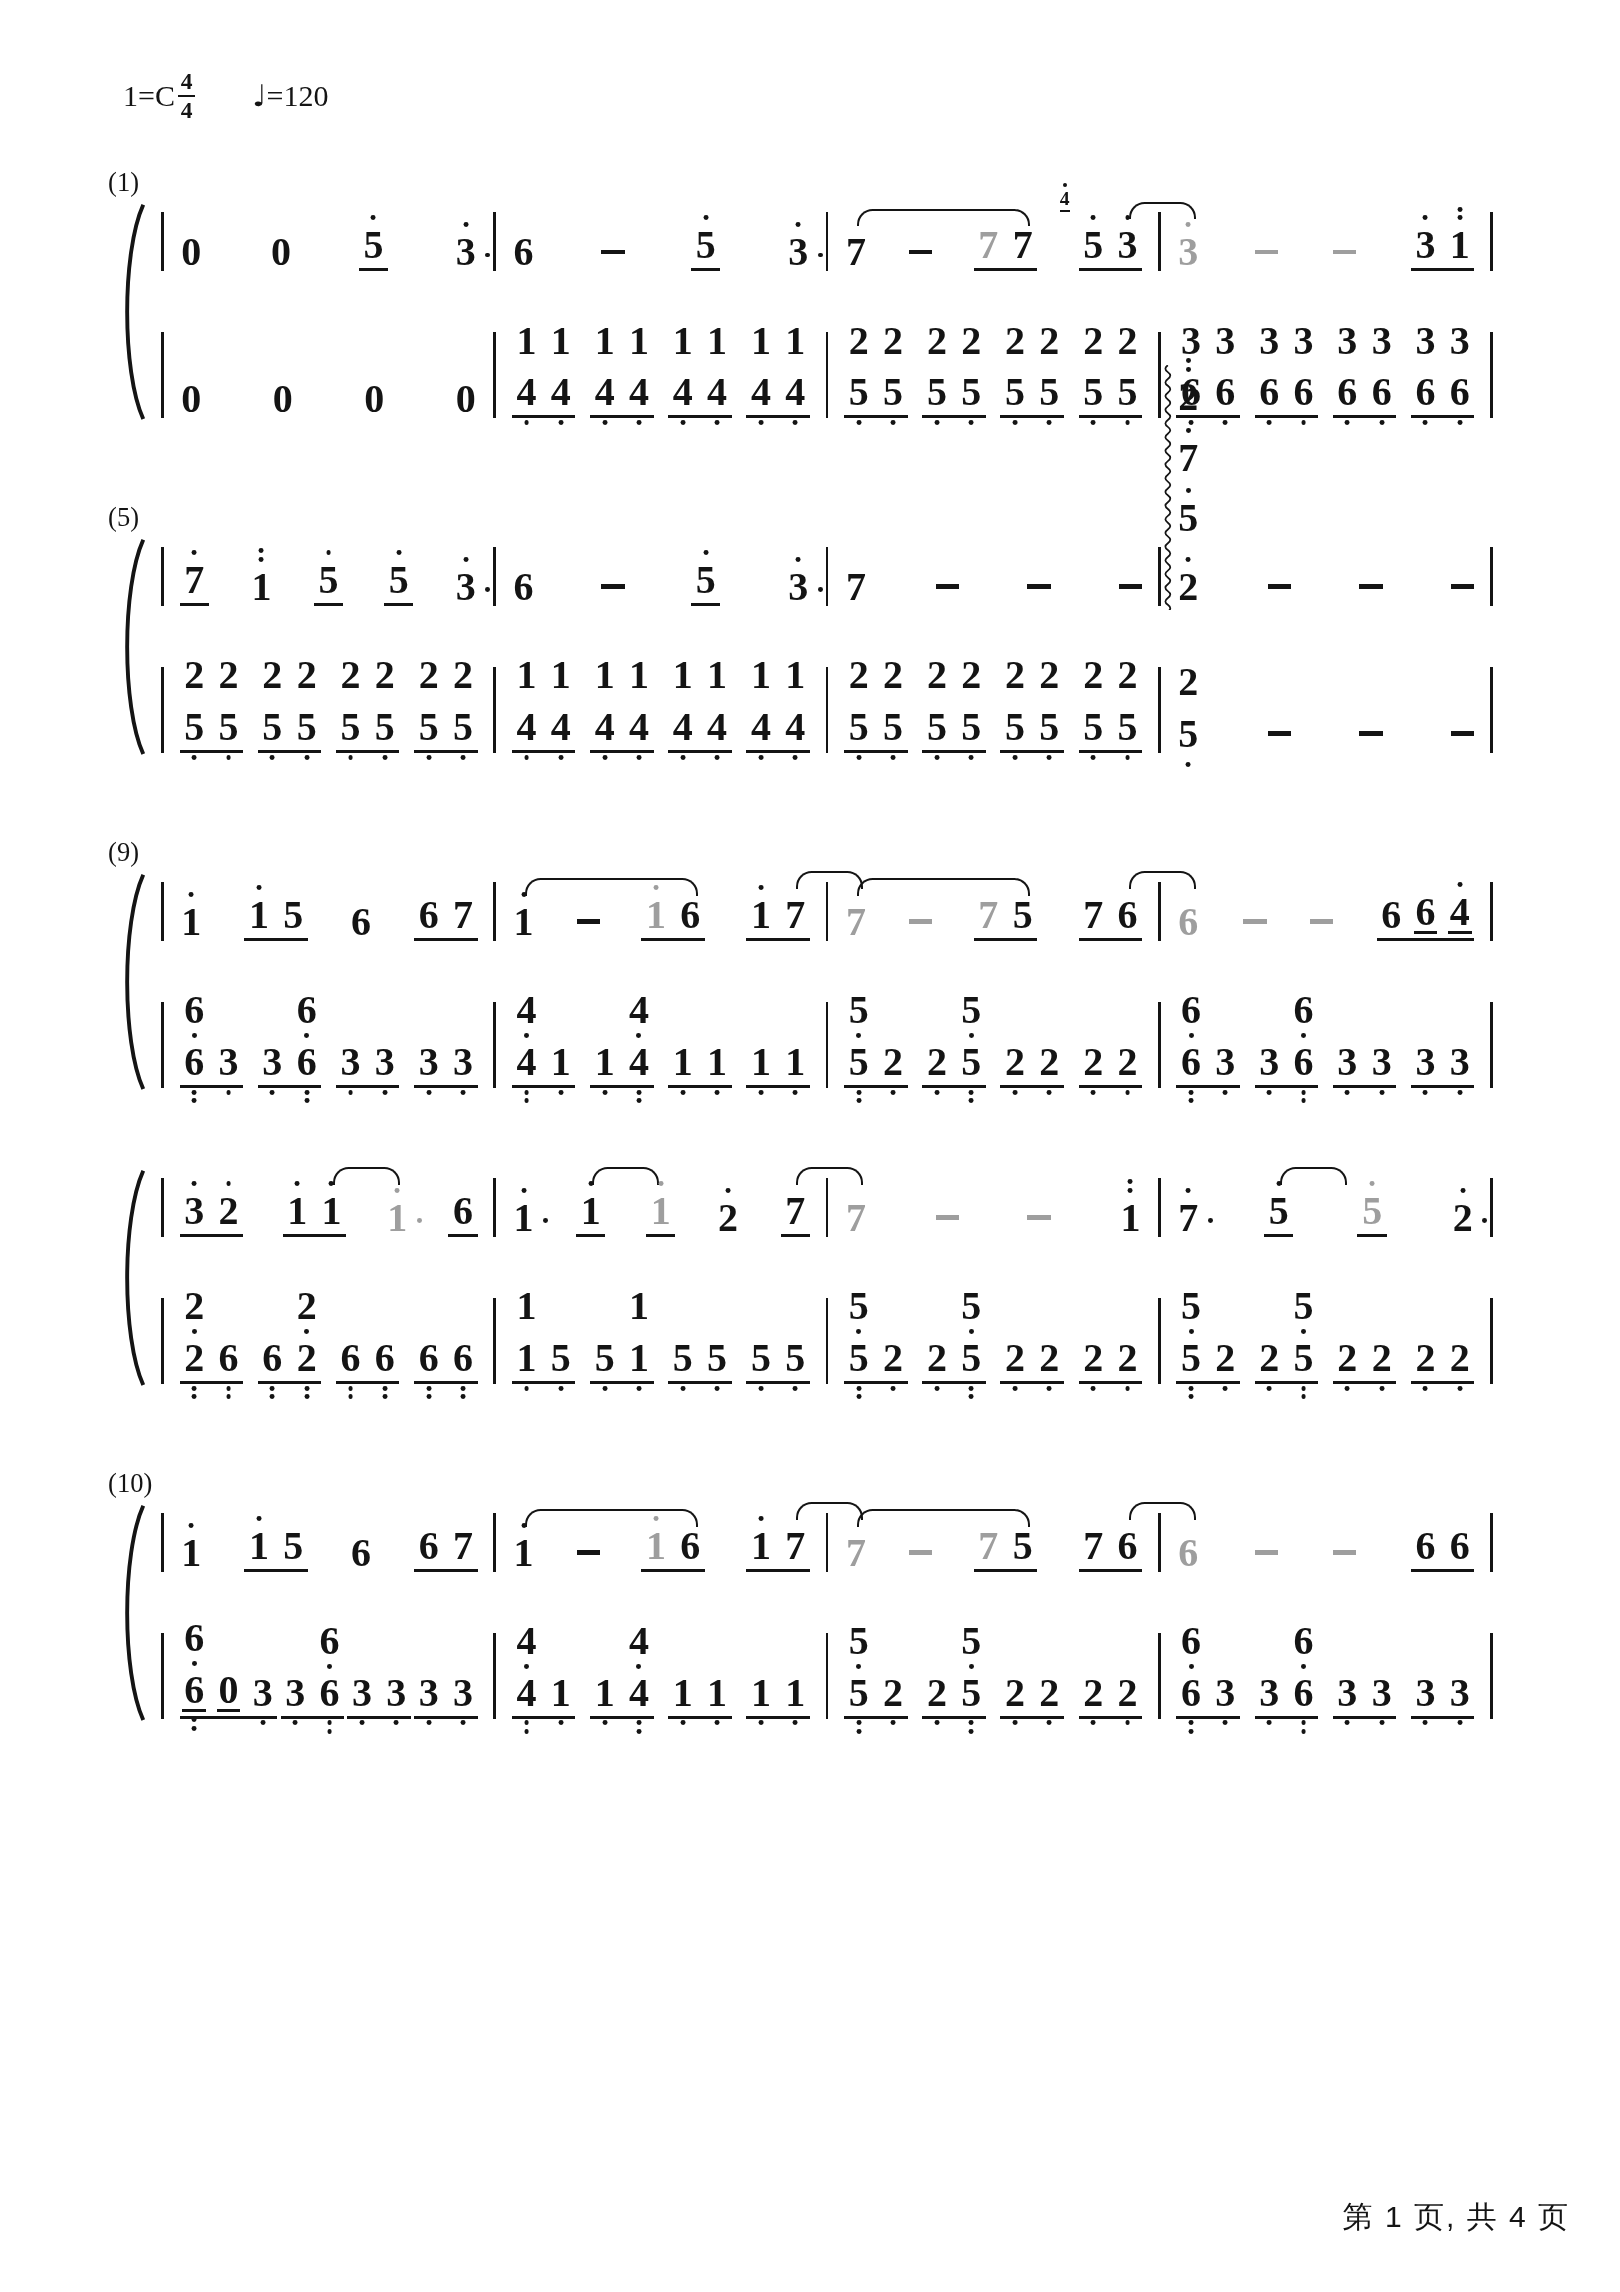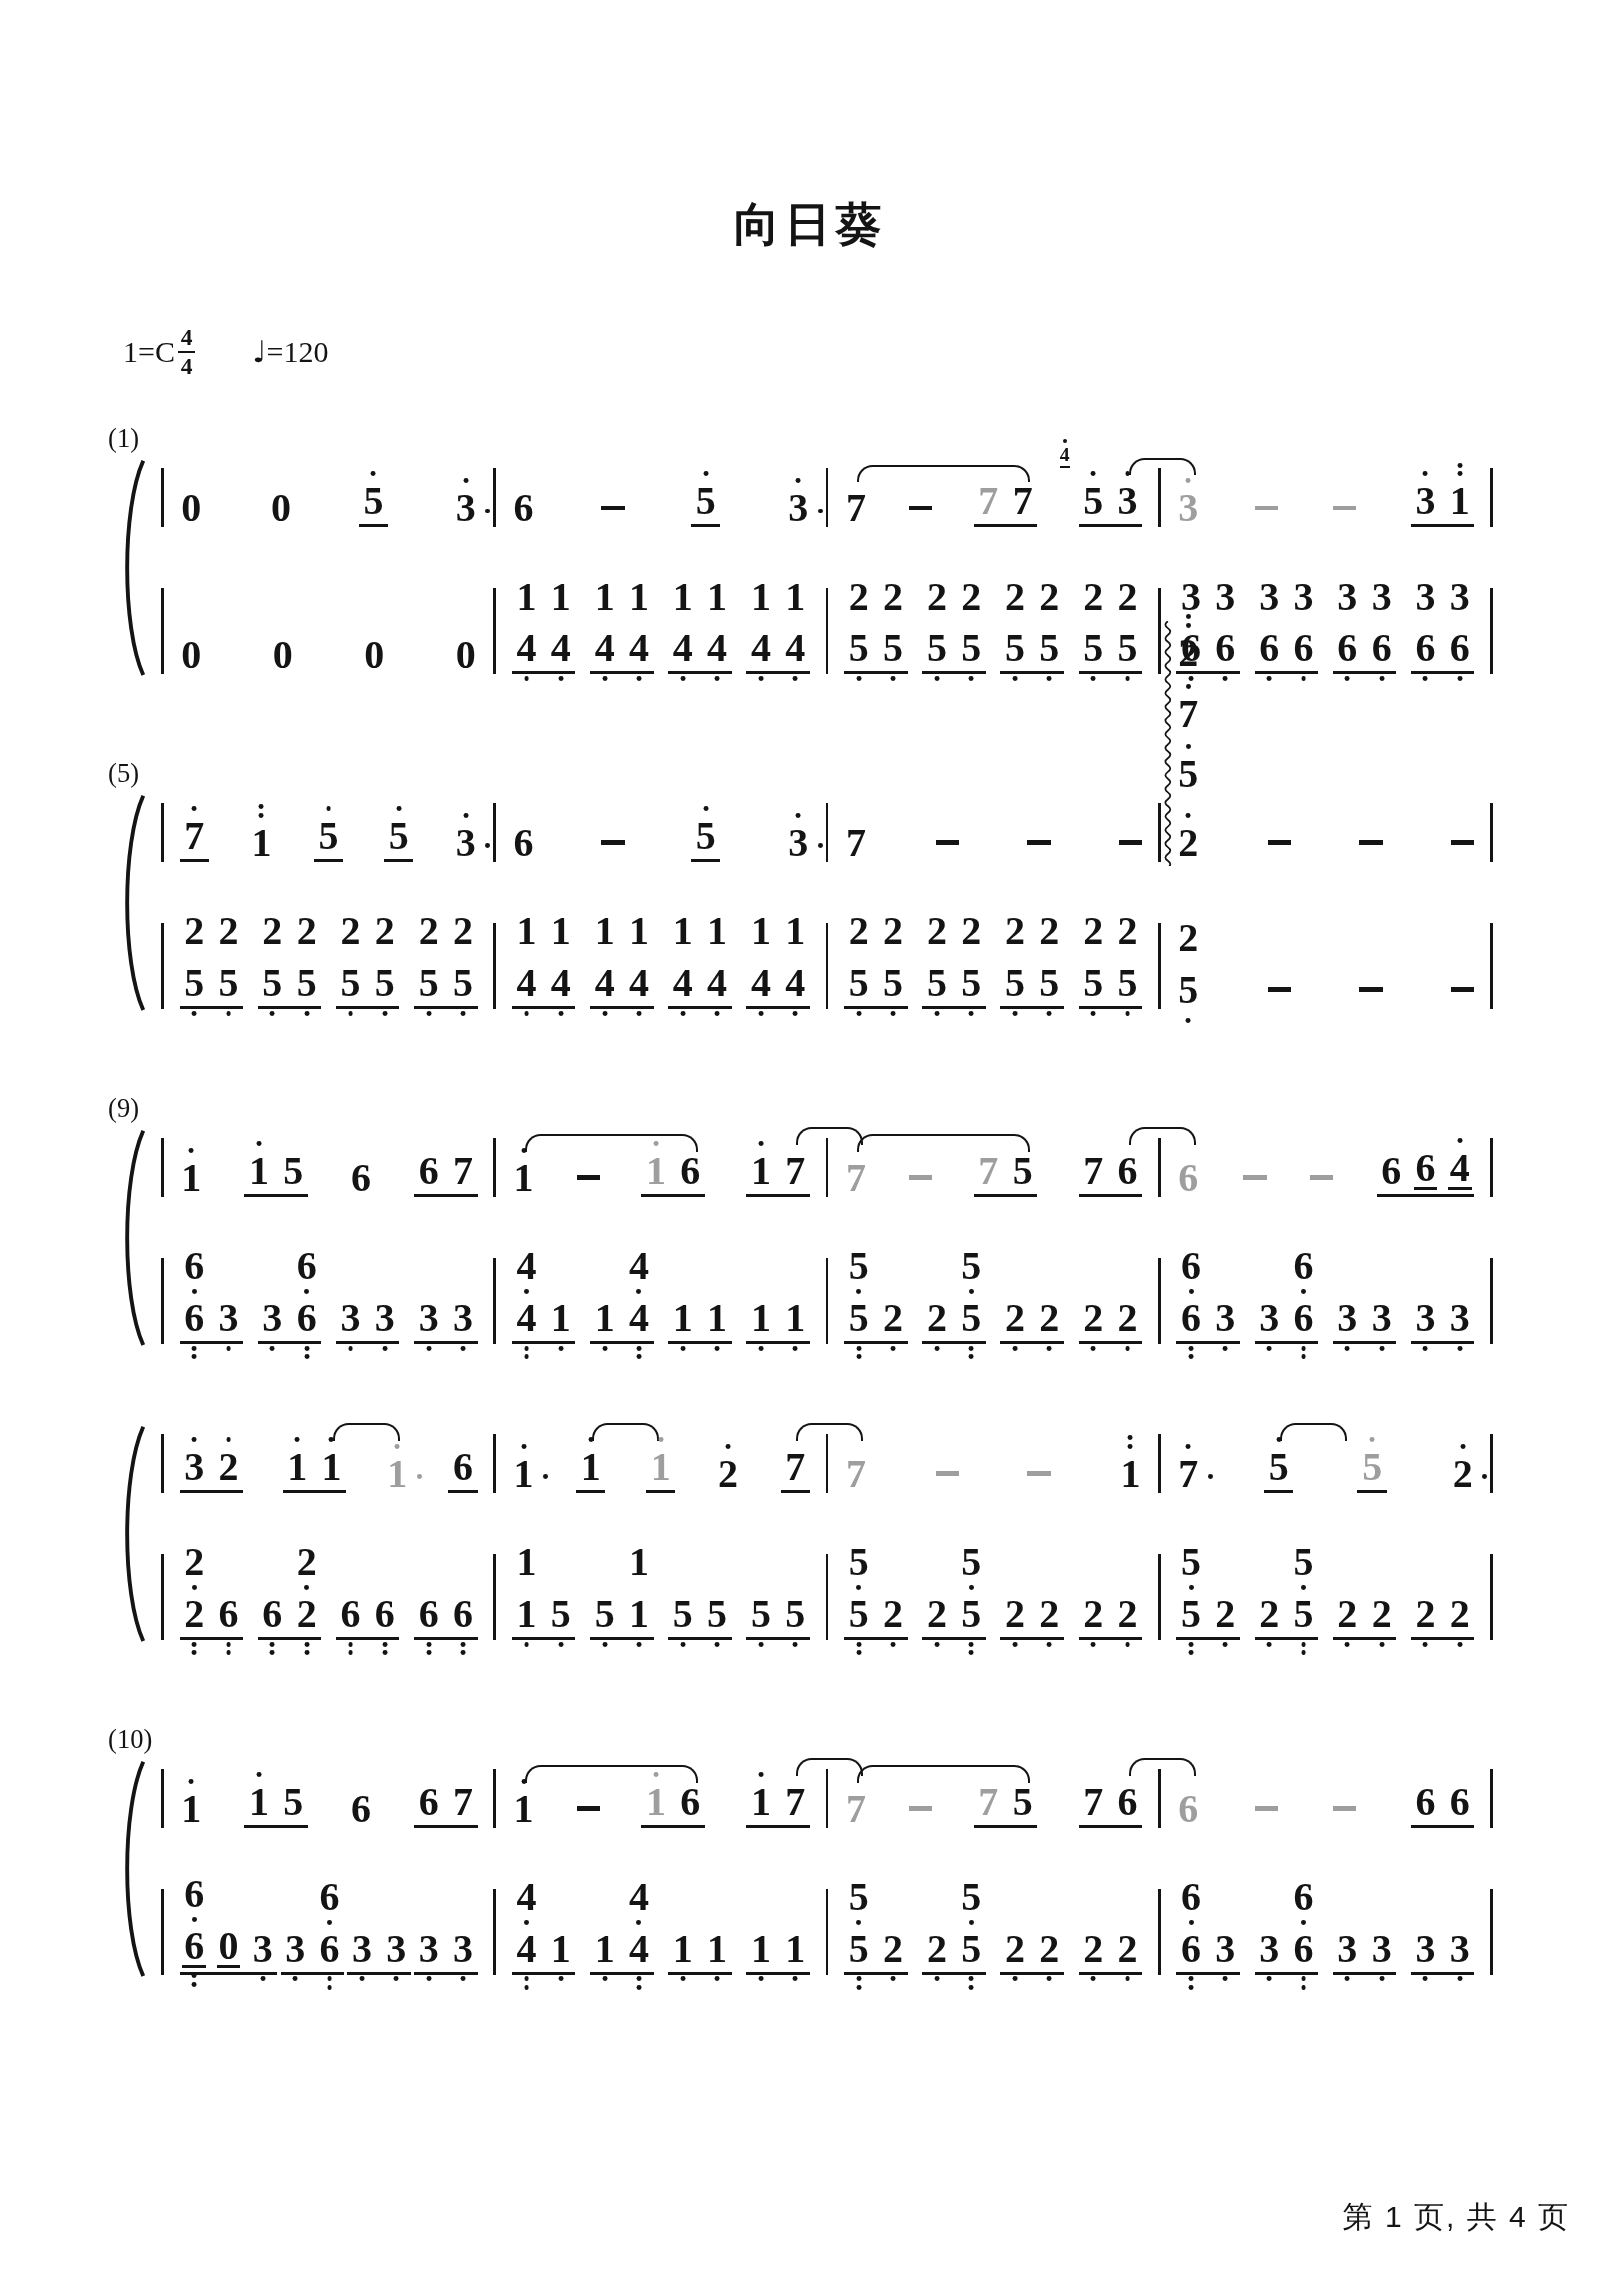--- a/index.html
+++ b/index.html
@@ -46,21 +46,20 @@
   .gdots .dot{width:3.9px;height:3.9px}
   .arpnote{position:absolute;left:50%;transform:translateX(-50%);display:flex;flex-direction:column;align-items:center}
   .adots{display:flex;flex-direction:column;gap:3.9px;margin-bottom:4.9px}
   .squig{position:absolute;left:-15.7px;bottom:-3.9px;line-height:0}
   .footer{position:absolute;right:50px;bottom:55px;font-size:30px;letter-spacing:2px;font-family:"Liberation Sans",sans-serif}
 </style>
 </head>
 <body>
 
 <div class="page">
-  <div class="title">向日葵</div>
 
   <div class="keyline">
     <span>1=C</span>
     <span class="frac">
       <span class="ftop">4</span>
       <span class="fbot">4</span>
     </span>
     <span class="tempo">
       <span class="qnote">♩</span>
       <span>=120</span>

